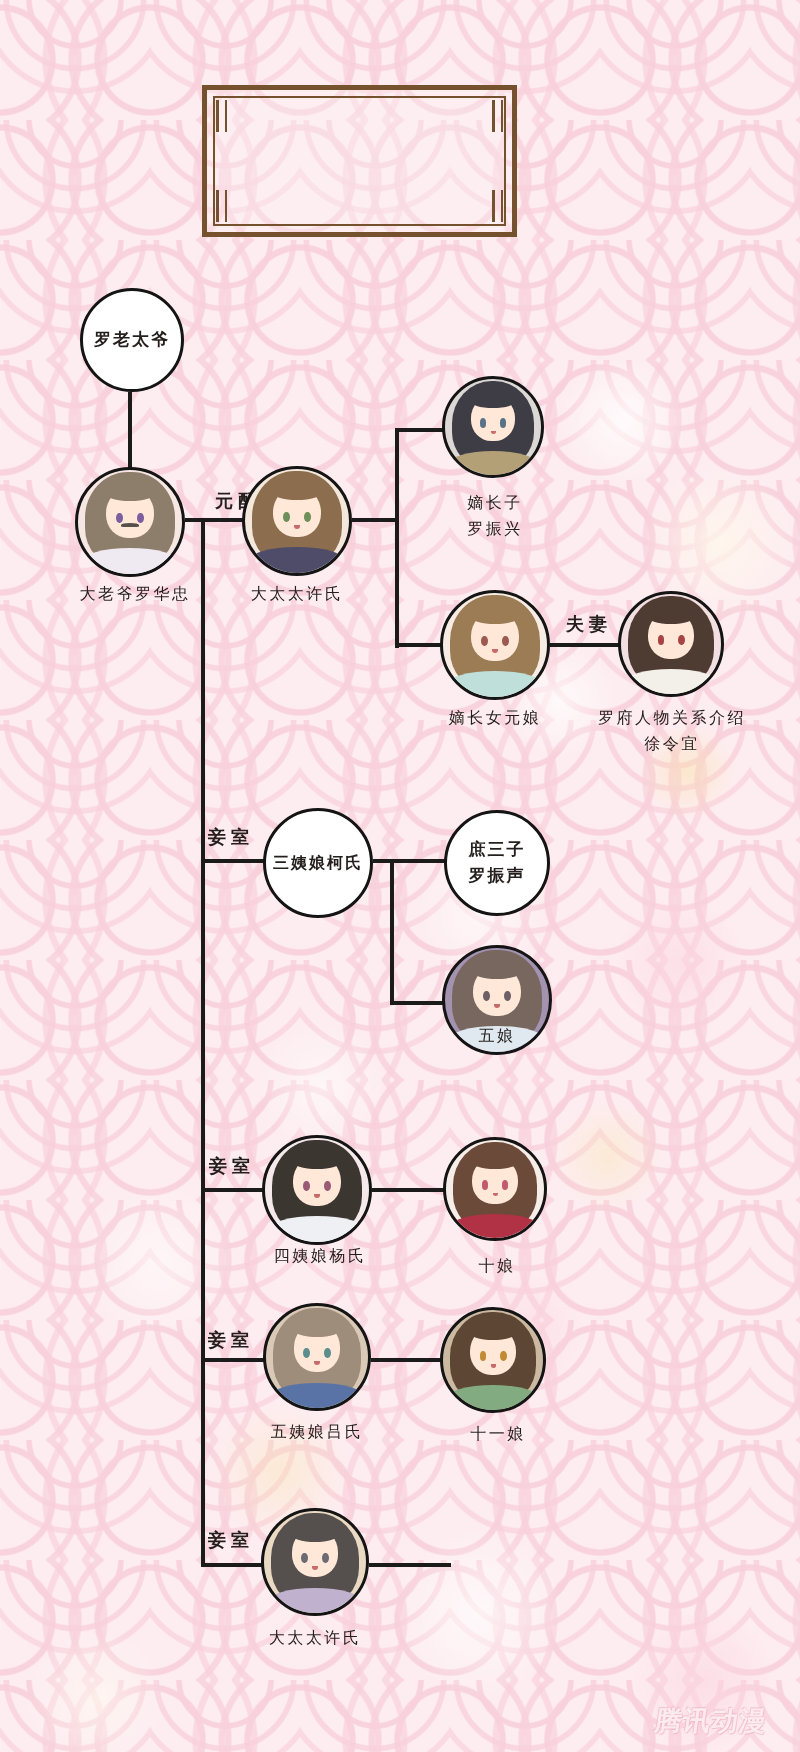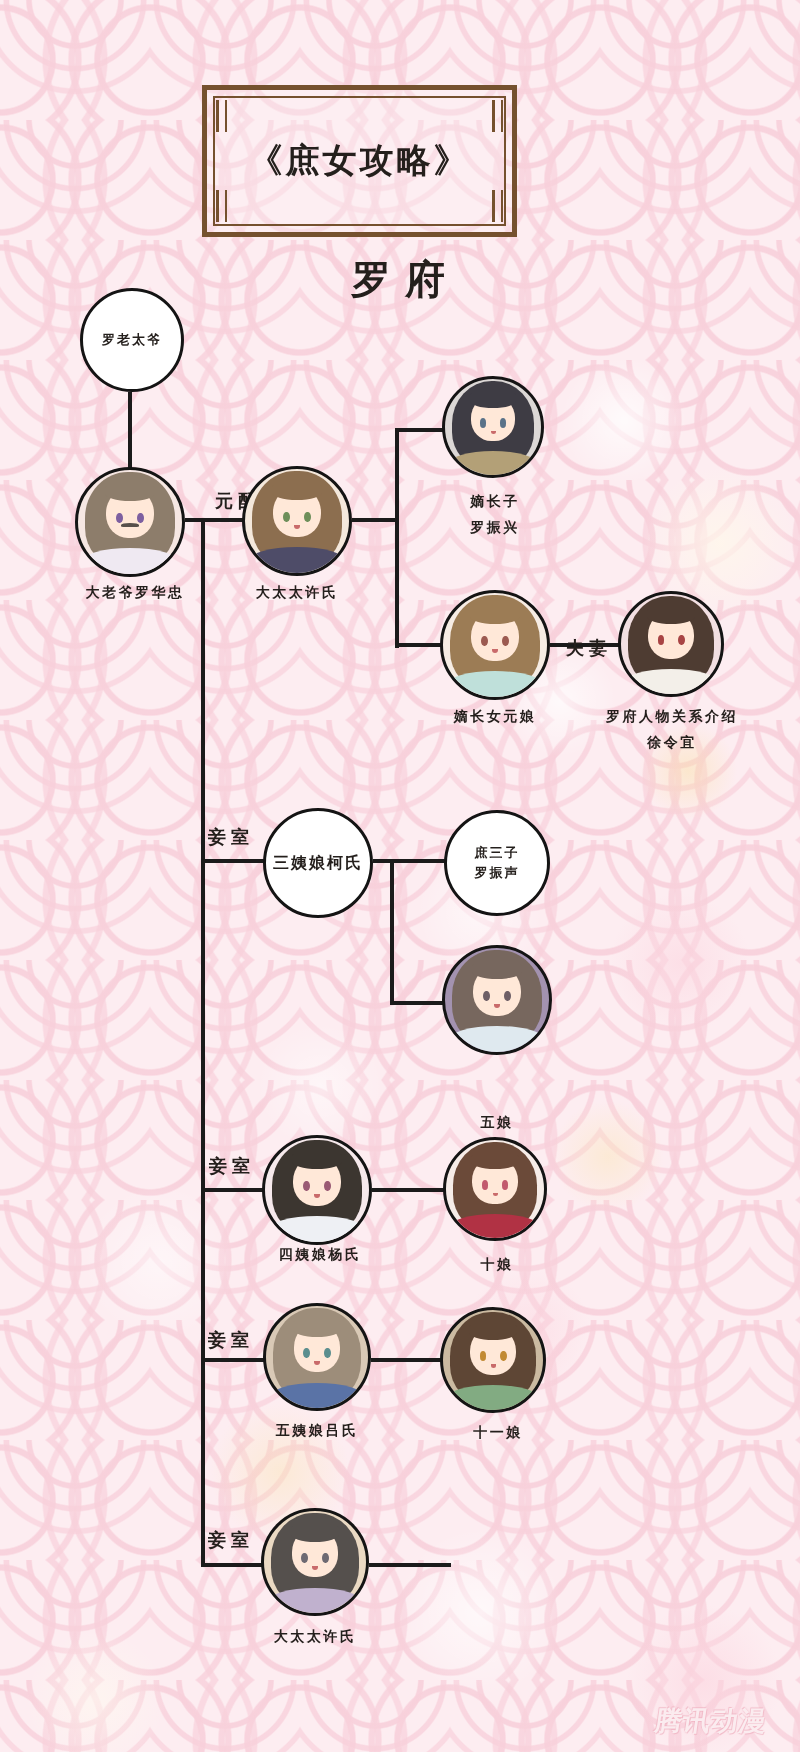--- a/index.html
+++ b/index.html
@@ -51,61 +51,59 @@
   .cm-tr{right:9px;top:10px;} .cm-br{right:9px;bottom:10px;}
   .title-line1{font-size:34px;font-weight:bold;letter-spacing:3px;white-space:nowrap;}
   .title-line2{font-size:27px;font-weight:bold;letter-spacing:4px;white-space:nowrap;}
   .section-heading{position:absolute;left:405px;top:252px;transform:translateX(-50%);font-size:40px;font-weight:bold;letter-spacing:14px;white-space:nowrap;}
   
   .line{position:absolute;background:#1b1b1b;}
   
   .tcircle{
     position:absolute;border-radius:50%;background:#fff;border:3px solid #141414;box-sizing:border-box;
     display:flex;align-items:center;justify-content:center;text-align:center;
-    font-size:13px;letter-spacing:2px;line-height:1.55;font-weight:600;
+    font-size:17px;letter-spacing:2px;line-height:1.55;font-weight:600;
   }
   .avatar{position:absolute;border-radius:50%;overflow:hidden;border:3px solid #141414;box-sizing:border-box;background:var(--bg);}
   .avatar i{position:absolute;display:block;}
   .av-hair{left:7%;top:2%;width:86%;height:92%;background:var(--hair);border-radius:48% 48% 42% 42%;}
   .av-face{left:27%;top:17%;width:46%;height:48%;background:var(--skin);border-radius:50% 50% 46% 46%;}
   .av-bangs{left:26%;top:15%;width:48%;height:15%;background:var(--hair);border-radius:2px 2px 50% 50%;}
   .av-eye{top:41%;width:6.5%;height:10%;background:var(--eye);border-radius:50%;}
   .av-eye.l{left:36.5%;} .av-eye.r{left:57%;}
   .av-mouth{left:47.5%;top:54%;width:5.5%;height:3.5%;background:#c96a6a;border-radius:0 0 8px 8px;}
   .av-clothes{left:3%;top:75%;width:94%;height:28%;background:var(--clothes);border-radius:50% 50% 0 0;}
   .av-mustache{left:41%;top:50.5%;width:18%;height:4%;background:#57504a;border-radius:50% 50% 20% 20%;}
   
-  .nlabel{position:absolute;transform:translateX(-50%);font-size:14px;font-weight:700;letter-spacing:2.5px;white-space:nowrap;line-height:1;text-align:center;}
+  .nlabel{position:absolute;transform:translateX(-50%);font-size:16px;font-weight:400;letter-spacing:2.5px;white-space:nowrap;line-height:1;text-align:center;}
   .rlabel{position:absolute;transform:translateX(-50%);font-size:18px;font-weight:600;letter-spacing:5px;white-space:nowrap;line-height:1;}
   
   .watermark{
     position:absolute;left:655px;top:1703px;font-size:27px;font-weight:bold;letter-spacing:1px;
     color:rgba(255,255,255,.72);transform:skewX(-8deg);
     text-shadow:0 0 2px rgba(240,185,198,.9), 1px 1px 0 rgba(238,170,186,.55), -1px -1px 0 rgba(238,170,186,.55);
     white-space:nowrap;
   }
 </style>
 </head>
 <body>
 
 <div class="canvas">
   <div class="wave-pattern"></div>
   <div class="petal-overlay"></div>
 
   <div class="title-box">
     <div class="inner">
-      <div class="title-line1">《庶女攻略》</div>
     </div>
     <div class="corner-mark cm-tl"></div>
     <div class="corner-mark cm-bl"></div>
     <div class="corner-mark cm-tr"></div>
     <div class="corner-mark cm-br"></div>
   </div>
 
-  <div class="section-heading">罗府</div>
 
   <div class="line" style="left:128px;top:392px;width:4px;height:76px;"></div>
   <div class="line" style="left:185px;top:518px;width:58px;height:4px;"></div>
   <div class="line" style="left:201px;top:518px;width:4px;height:1049px;"></div>
   <div class="line" style="left:352px;top:518px;width:47px;height:4px;"></div>
   <div class="line" style="left:395px;top:428px;width:4px;height:220px;"></div>
   <div class="line" style="left:397px;top:428px;width:48px;height:4px;"></div>
   <div class="line" style="left:397px;top:643px;width:46px;height:4px;"></div>
   <div class="line" style="left:550px;top:643px;width:72px;height:4px;"></div>
   <div class="line" style="left:203px;top:859px;width:62px;height:4px;"></div>
@@ -113,21 +111,21 @@
   <div class="line" style="left:390px;top:859px;width:4px;height:146px;"></div>
   <div class="line" style="left:390px;top:1001px;width:55px;height:4px;"></div>
   <div class="line" style="left:203px;top:1188px;width:62px;height:4px;"></div>
   <div class="line" style="left:372px;top:1188px;width:74px;height:4px;"></div>
   <div class="line" style="left:203px;top:1358px;width:63px;height:4px;"></div>
   <div class="line" style="left:371px;top:1358px;width:72px;height:4px;"></div>
   <div class="line" style="left:203px;top:1563px;width:61px;height:4px;"></div>
   <div class="line" style="left:369px;top:1563px;width:82px;height:4px;"></div>
 
   <div class="rlabel" style="left:238px;top:492px;">元配</div>
-  <div class="rlabel" style="left:589px;top:615px;margin-top:24px;">夫妻</div>
+  <div class="rlabel" style="left:589px;top:615px;">夫妻</div>
   <div class="rlabel" style="left:231px;top:828px;">妾室</div>
   <div class="rlabel" style="left:232px;top:1157px;">妾室</div>
   <div class="rlabel" style="left:231px;top:1331px;">妾室</div>
   <div class="rlabel" style="left:231px;top:1531px;">妾室</div>
 
   <div class="tcircle" style="left:80px;top:288px;width:104px;height:104px;">
     <span>罗老太爷</span>
   </div>
   <div class="tcircle" style="left:263px;top:808px;width:110px;height:110px;font-size:16px;">
     <span>三姨娘柯氏</span>
@@ -235,21 +233,21 @@
       <i class="av-clothes"></i>
   </div>
 
   <div class="nlabel" style="left:135px;top:586px;">大老爷罗华忠</div>
   <div class="nlabel" style="left:297px;top:586px;">大太太许氏</div>
   <div class="nlabel" style="left:495px;top:495px;">嫡长子</div>
   <div class="nlabel" style="left:495px;top:521px;">罗振兴</div>
   <div class="nlabel" style="left:495px;top:710px;">嫡长女元娘</div>
   <div class="nlabel" style="left:672px;top:710px;">罗府人物关系介绍</div>
   <div class="nlabel" style="left:672px;top:736px;">徐令宜</div>
-  <div class="nlabel" style="left:497px;top:1116px;">五娘</div>
+  <div class="nlabel" style="left:497px;top:1028px;">五娘</div>
   <div class="nlabel" style="left:320px;top:1248px;">四姨娘杨氏</div>
   <div class="nlabel" style="left:497px;top:1258px;">十娘</div>
   <div class="nlabel" style="left:317px;top:1424px;">五姨娘吕氏</div>
   <div class="nlabel" style="left:498px;top:1426px;">十一娘</div>
   <div class="nlabel" style="left:315px;top:1630px;">大太太许氏</div>
 
   <div class="watermark">腾讯动漫</div>
 </div>
 
 </body></html>

